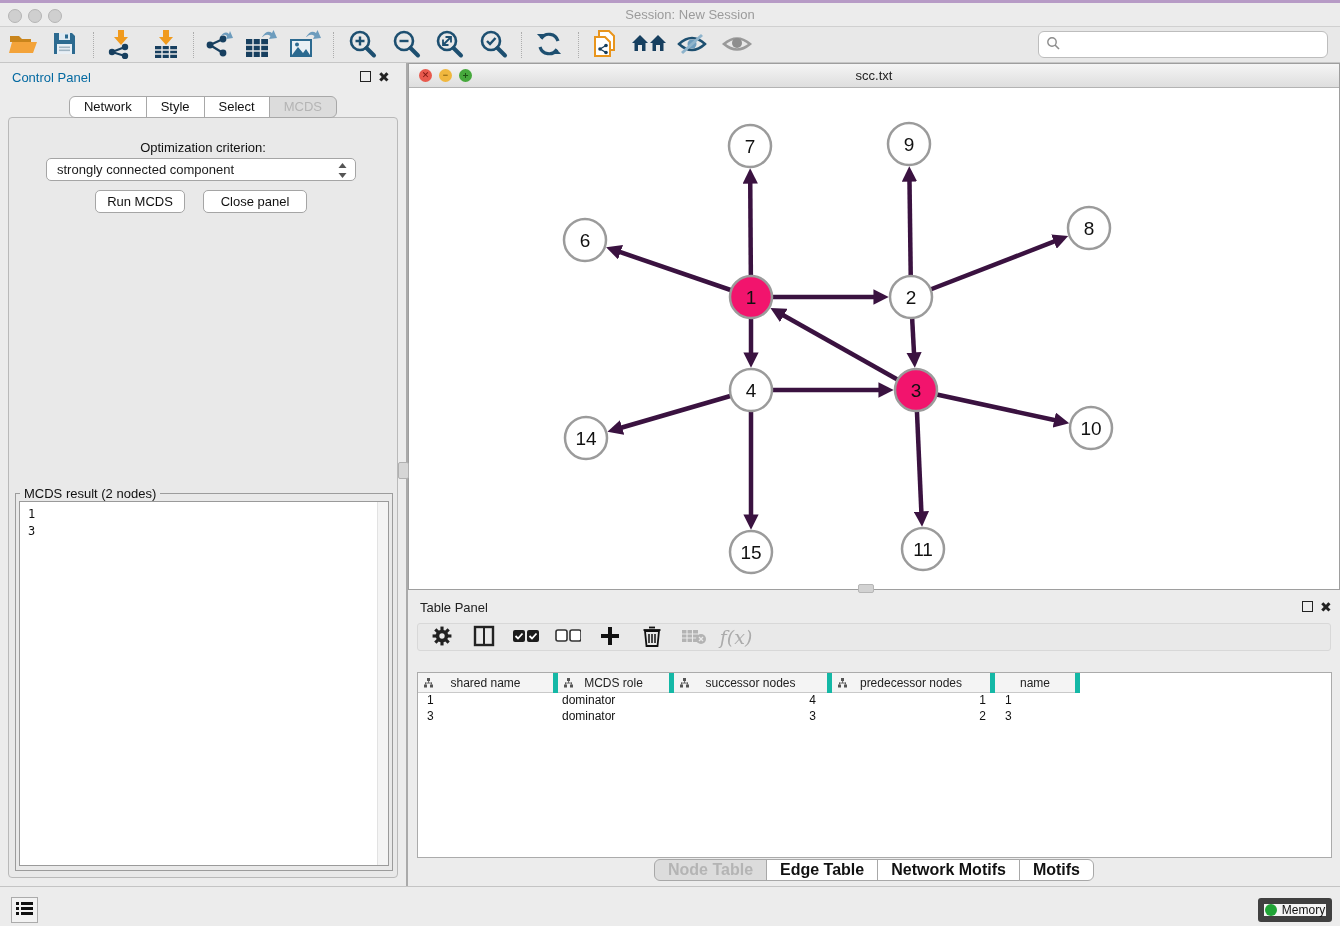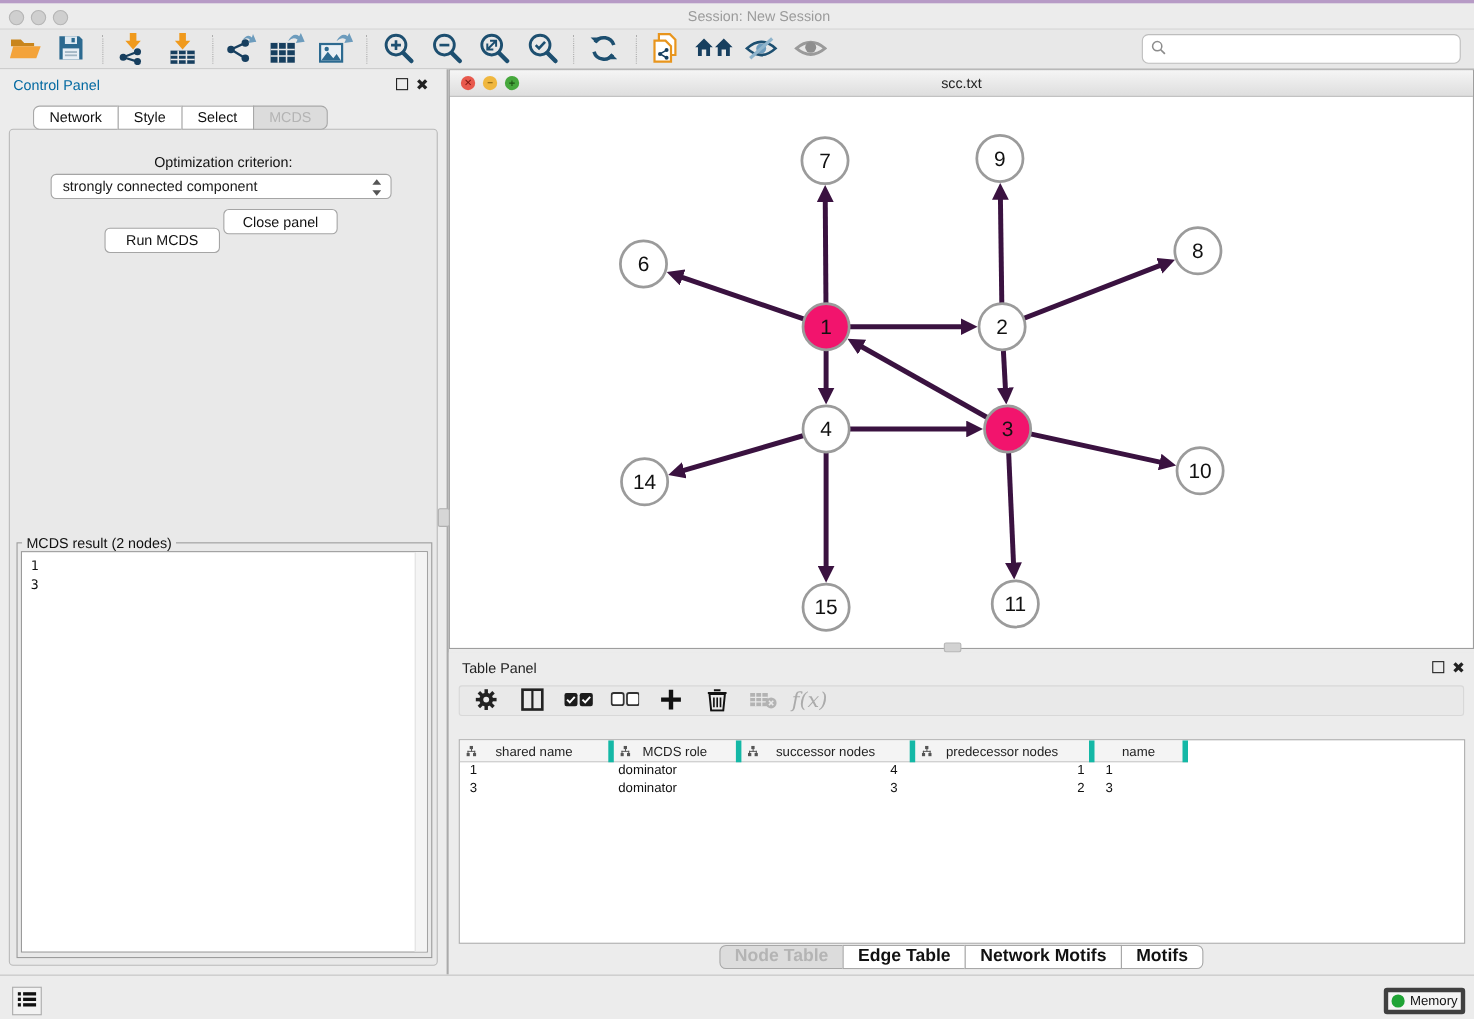--- a/index.html
+++ b/index.html
@@ -27,21 +27,21 @@
     border:1px solid #bdbdbd; border-radius:6px; display:flex; align-items:center; padding-left:7px; }
   #search-field input { border:none; outline:none; flex:1; font-size:12px; margin-left:5px;
     font-family:inherit; background:transparent; }
 
   
   #control-panel { left:0; top:63px; width:406px; height:823px; background:#ececec; }
   #cp-header { position:absolute; left:0; top:3px; width:100%; height:24px; }
   #cp-title { position:absolute; left:12px; top:4px; font-size:13px; color:#0369a1; }
   .win-float { position:absolute; width:11px; height:11px; border:1.5px solid #222; background:transparent; }
   .win-close { position:absolute; font-size:14px; font-weight:bold; color:#222; line-height:11px; }
-  #cp-tabs { position:absolute; left:0; top:33px; width:100%; display:flex; justify-content:flex-start; z-index:3;margin-left:30px; }
+  #cp-tabs { position:absolute; left:0; top:33px; width:100%; display:flex; justify-content:center; z-index:3; }
   .tab { height:22px; line-height:20px; padding:0 14px; background:#fff; border:1px solid #a8a8a8;
     margin-left:-1px; font-size:13px; color:#111; cursor:default; }
   .tab:first-child { border-top-left-radius:6px; border-bottom-left-radius:6px; margin-left:0; }
   .tab:last-child { border-top-right-radius:6px; border-bottom-right-radius:6px; }
   .tab.inactive-look { background:#dcdcdc; color:#b4b4b4; }
   #cp-body { position:absolute; left:8px; top:54px; width:390px; height:761px; background:#e9e9e9;
     border:1px solid #b9b9b9; border-radius:4px; }
   #opt-label { position:absolute; left:0; top:22px; width:100%; text-align:center; color:#111; }
   #opt-select { position:absolute; left:37px; top:40px; width:310px; height:23px; background:#fff;
     border:1px solid #a5a5a5; border-radius:5px; line-height:21px; padding-left:10px; font-size:13px; }
@@ -100,21 +100,21 @@
   .c4 { width:85px;  padding-left:10px;align-items:center; }
   #tp-tabs { position:absolute; left:0; top:266px; width:100%; display:flex; justify-content:center; }
   #tp-tabs .tab { font-weight:bold; font-size:16px; padding:0 13px; }
 
   
   #status-bar { left:0; top:886px; width:1340px; height:40px; background:#ececec;
     border-top:1px solid #c4c4c4; }
   #dev-btn { position:absolute; left:11px; top:10px; width:27px; height:26px; background:#f2f2f2;
     border:1px solid #ababab; display:flex; align-items:center; justify-content:center; }
   #memory-btn { position:absolute; right:8px; top:11px; width:74px; height:24px; background:#f5f5f5;
-    border:4px solid #404040; border-radius:3px; display:flex; align-items:center;
+    border:6px solid #404040; border-radius:3px; display:flex; align-items:center;
     justify-content:center; gap:5px; font-size:12px; color:#111; }
   #memory-dot { width:12px; height:12px; border-radius:50%; background:#1fa335; }
 </style>
 </head>
 <body>
 
 <div id="titlebar" class="abs">
   <div class="traffic" style="left:8px"></div>
   <div class="traffic" style="left:28px"></div>
   <div class="traffic" style="left:48px"></div>
@@ -316,21 +316,21 @@
     <div id="opt-select">
       <span>strongly connected component</span>
       <span class="chev">
         <svg width="11" height="17" viewBox="0 0 11 17">
             <path d="M5.5 1 L9.5 6 H1.5z" fill="#555"></path>
             <path d="M5.5 16 L1.5 11 H9.5z" fill="#555"></path>
           </svg>
       </span>
     </div>
     <div id="opt-label">Optimization criterion:</div>
-    <div class="btn" style="left:86px; top:89px; width:105px">Run MCDS</div>
+    <div class="btn" style="left:86px; top:72px; width:90px">Run MCDS</div>
     <div class="btn" style="left:194px; top:72px; width:104px">Close panel</div>
     <div id="mcds-group">
       <span id="mcds-group-title">MCDS result (2 nodes)</span>
       <div id="mcds-result-area">
         <pre id="mcds-result-text">1
 3</pre>
         <div id="mcds-scroll"></div>
       </div>
     </div>
   </div>

